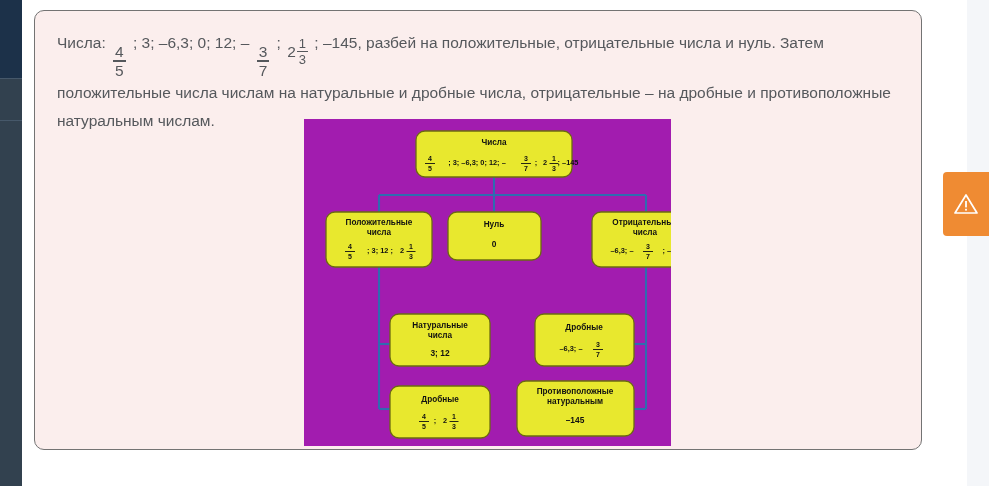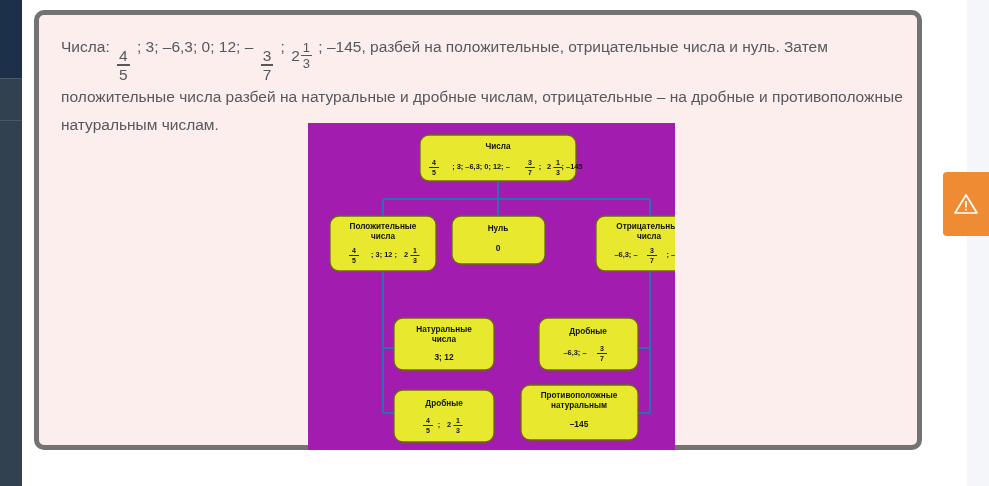--- a/index.html
+++ b/index.html
@@ -26,21 +26,21 @@
     cursor:pointer;
   }
   #alert-button svg{display:block;}
 
   
   #content{position:absolute;left:22px;top:0;right:22px;height:486px;background:#ffffff;}
 
   
   #task-card{
     position:absolute;left:12px;top:10px;width:888px;height:440px;
-    background:#fbeeed;border:5px solid #737373;border-radius:10px;
+    background:#fbeeed;border:1px solid #737373;border-radius:10px;
     box-sizing:border-box;
   }
 
   
   #prompt{
     position:absolute;left:22px;top:18px;width:845px;
     color:#55585c;font-size:15.5px;line-height:28px;
   }
   .frac{
     display:inline-flex;flex-direction:column;align-items:center;
@@ -102,21 +102,21 @@
       <span>;</span>
       <span class="mixed">
         <span class="whole">2</span>
         <span class="frac">
           <span class="num">1</span>
           <span class="bar"></span>
           <span class="den">3</span>
         </span>
       </span>
       <span>; –145, разбей на положительные, отрицательные числа и нуль. Затем</span>
-      <span>положительные числа разбей на натуральные и дробные числам, отрицательные – на дробные и</span>
+      <span>положительные числа числам на натуральные и дробные числа, отрицательные – на дробные и</span>
       <span>противоположные натуральным числам.</span>
     </div>
 
     <div id="diagram">
       <svg width="367" height="327" viewBox="0 0 367 327" xmlns="http://www.w3.org/2000/svg">
 
         <g>
 
           <path class="connector" d="M190,58 L190,76"></path>
 

